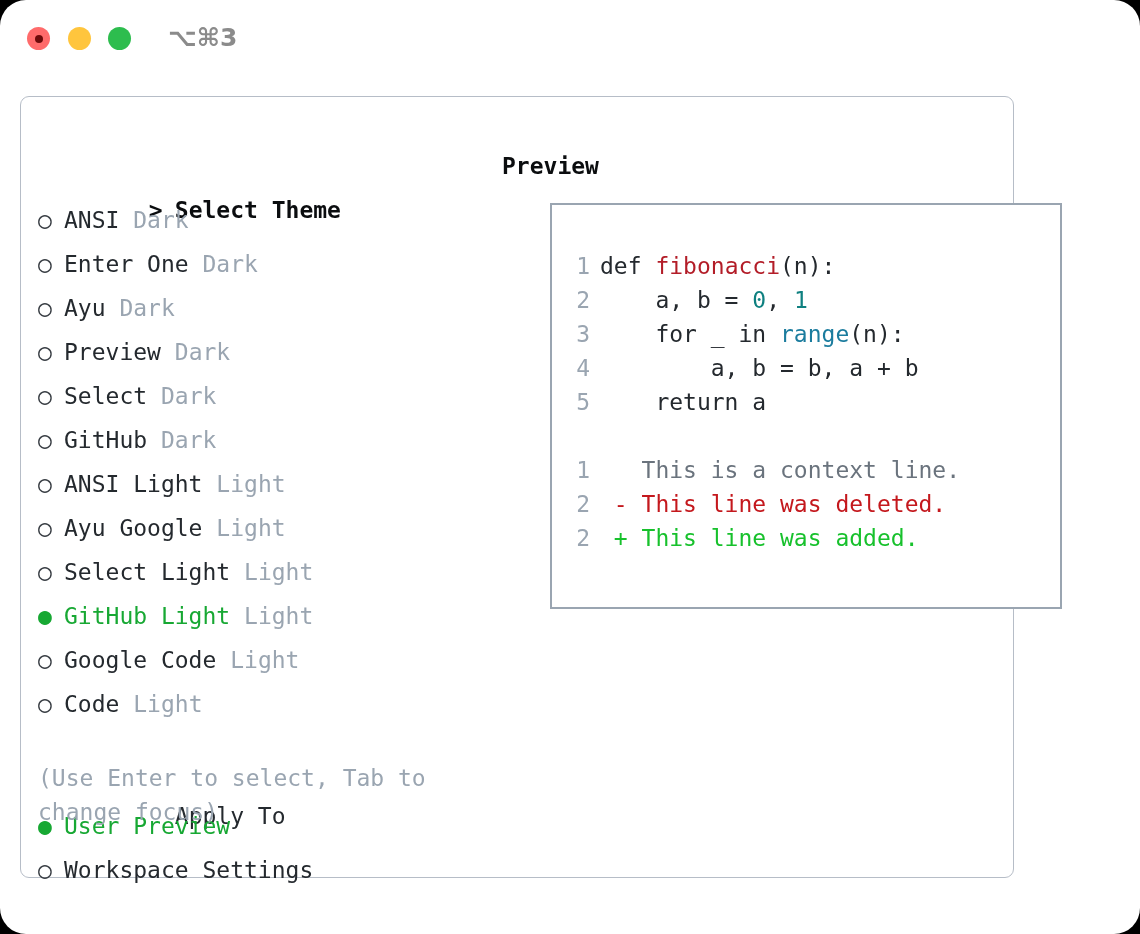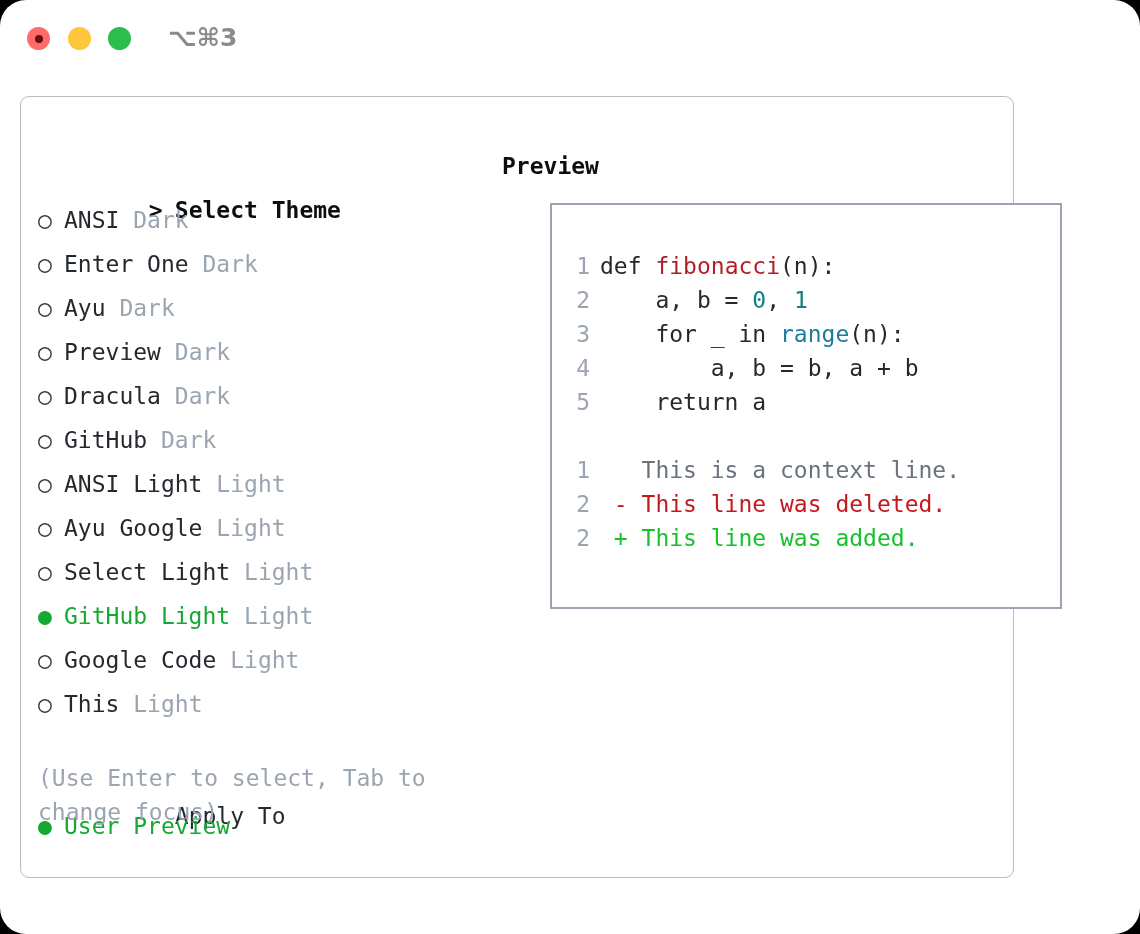--- a/index.html
+++ b/index.html
@@ -186,38 +186,39 @@
 
       <div class="row heading">
         <span class="marker">&gt;</span><span>Select Theme</span>
       </div>
 
       <div id="theme-list">
           <div class="row"><span class="marker">○</span><span class="name">ANSI</span><span> </span><span class="cat">Dark</span></div>
           <div class="row"><span class="marker">○</span><span class="name">Enter One</span><span> </span><span class="cat">Dark</span></div>
           <div class="row"><span class="marker">○</span><span class="name">Ayu</span><span> </span><span class="cat">Dark</span></div>
           <div class="row"><span class="marker">○</span><span class="name">Preview</span><span> </span><span class="cat">Dark</span></div>
-          <div class="row"><span class="marker">○</span><span class="name">Dracula</span><span> </span><span class="cat">Dark</span></div>
+          <div class="row"><span class="marker">○</span><span class="name">Select</span><span> </span><span class="cat">Dark</span></div>
           <div class="row"><span class="marker">○</span><span class="name">GitHub</span><span> </span><span class="cat">Dark</span></div>
           <div class="row"><span class="marker">○</span><span class="name">ANSI Light</span><span> </span><span class="cat">Light</span></div>
           <div class="row"><span class="marker">○</span><span class="name">Ayu Google</span><span> </span><span class="cat">Light</span></div>
           <div class="row"><span class="marker">○</span><span class="name">Select Light</span><span> </span><span class="cat">Light</span></div>
           <div class="row selected"><span class="marker sel">●</span><span class="name">GitHub Light</span><span> </span><span class="cat">Light</span></div>
           <div class="row"><span class="marker">○</span><span class="name">Google Code</span><span> </span><span class="cat">Light</span></div>
-          <div class="row"><span class="marker">○</span><span class="name">This</span><span> </span><span class="cat">Light</span></div>
+          <div class="row"><span class="marker">○</span><span class="name">Code</span><span> </span><span class="cat">Light</span></div>
         </div>
 
       <div class="spacer"></div>
 
       <div class="row subheading">
         <span class="marker">○</span><span>Apply To</span>
       </div>
 
       <div id="apply-to-list">
           <div class="row selected"><span class="marker sel">●</span><span class="name">User Preview</span></div>
+          <div class="row"><span class="marker">○</span><span class="name">Workspace Settings</span></div>
         </div>
     </div>
 
     <div id="hint">(Use Enter to select, Tab to change focus)</div>
 
     <div id="preview-title">Preview</div>
 
     <div id="preview-box">
       <div id="code"><div class="code-line"><span class="ln">1</span><span class="tok-plain">def </span><span class="tok-fn">fibonacci</span><span class="tok-plain">(n):</span></div><div class="code-line"><span class="ln">2</span><span class="tok-plain">    a, b = </span><span class="tok-num">0</span><span class="tok-plain">, </span><span class="tok-num">1</span></div><div class="code-line"><span class="ln">3</span><span class="tok-plain">    for _ in </span><span class="tok-builtin">range</span><span class="tok-plain">(n):</span></div><div class="code-line"><span class="ln">4</span><span class="tok-plain">        a, b = b, a + b</span></div><div class="code-line"><span class="ln">5</span><span class="tok-plain">    return a</span></div><div class="code-line blank"><span class="ln"></span></div><div class="code-line"><span class="ln">1</span><span class="tok-ctx">   This is a context line.</span></div><div class="code-line"><span class="ln">2</span><span class="tok-del"> - This line was deleted.</span></div><div class="code-line"><span class="ln">2</span><span class="tok-add"> + This line was added.</span></div></div>
     </div>

